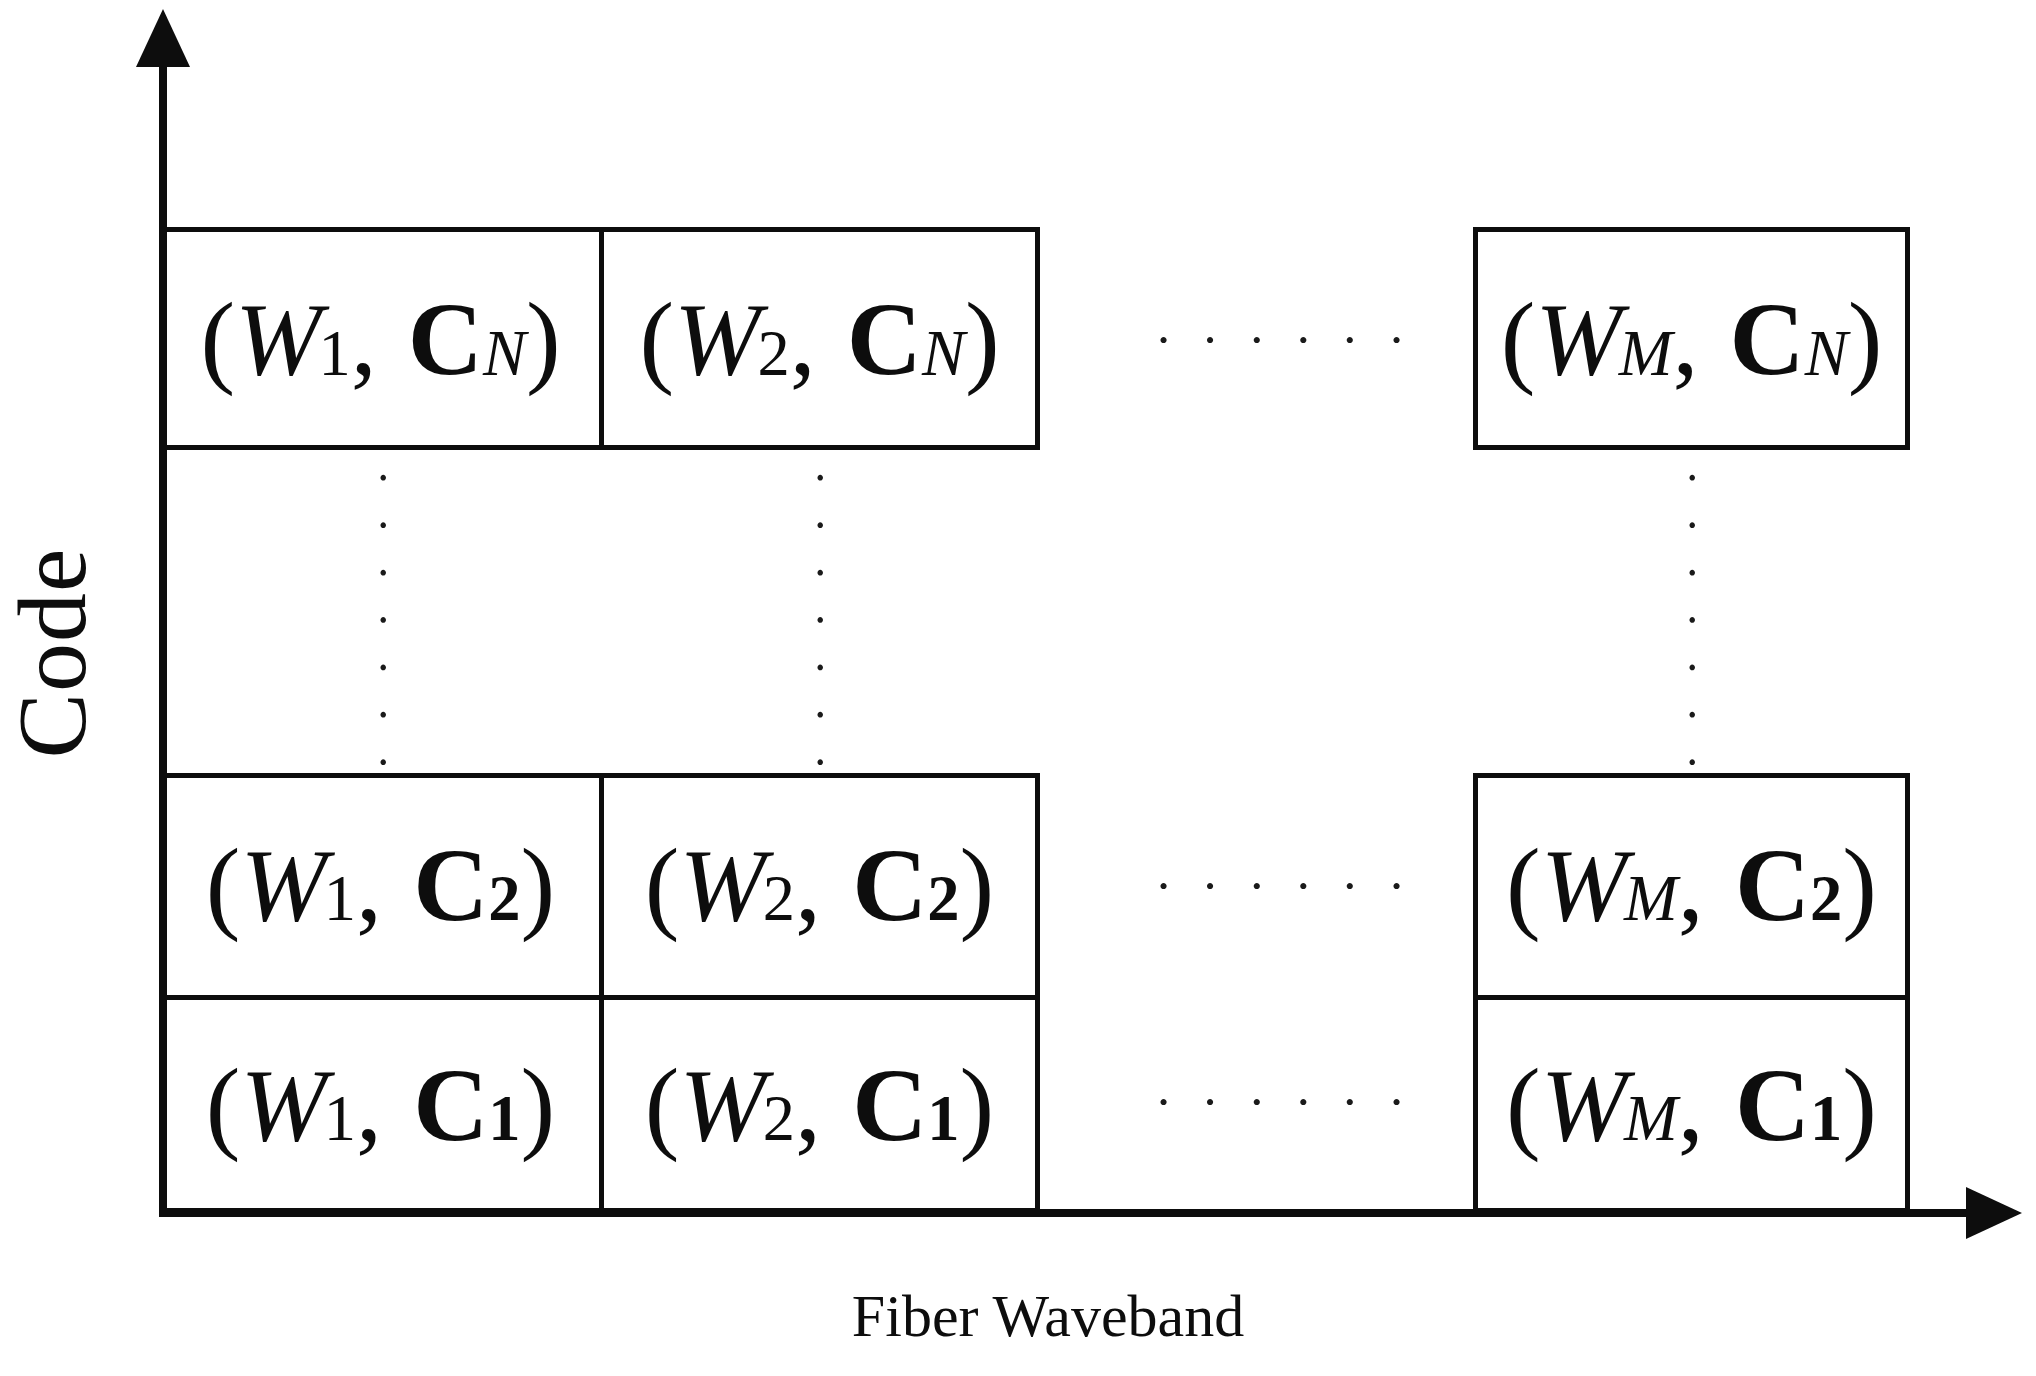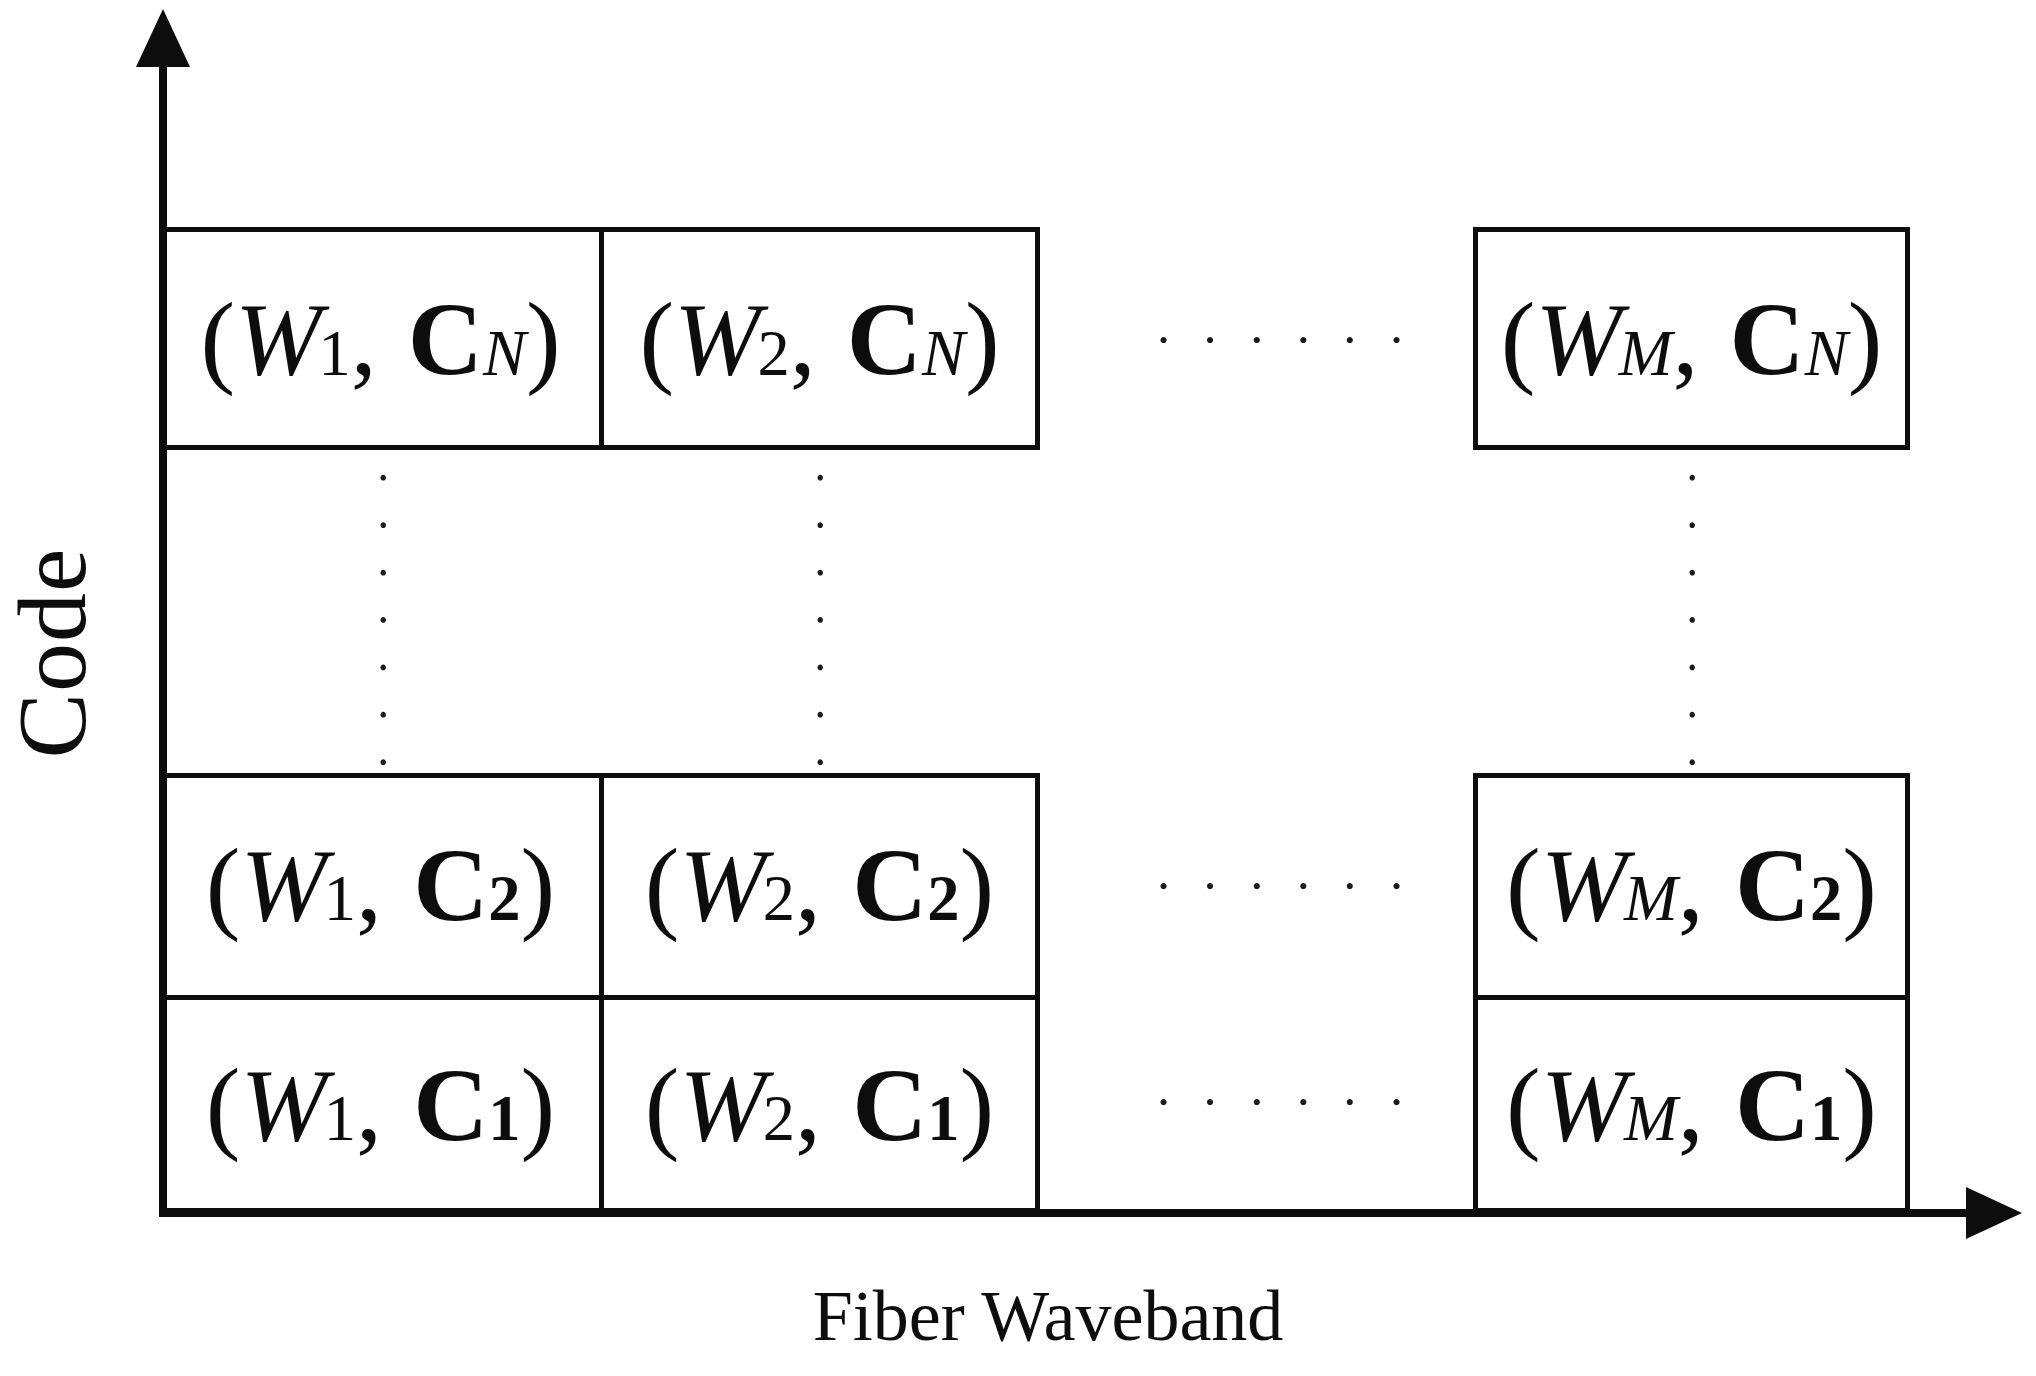--- a/index.html
+++ b/index.html
@@ -17,21 +17,21 @@
     border-left:27px solid transparent;border-right:27px solid transparent;
     border-bottom:58px solid #0d0d0d;}
   .xaxis-line{position:absolute;left:159px;top:1209px;width:1816px;height:8px;background:#0d0d0d;}
   .xaxis-head{position:absolute;left:1966px;top:1187px;width:0;height:0;
     border-top:26px solid transparent;border-bottom:26px solid transparent;
     border-left:56px solid #0d0d0d;}
   
   .ylabel{position:absolute;left:52px;top:653px;transform:translate(-50%,-50%) rotate(-90deg);
     font-size:98px;white-space:nowrap;letter-spacing:1px;}
   .xlabel{position:absolute;left:1048px;top:1316px;transform:translate(-50%,-50%);
-    font-size:72px;white-space:nowrap;}
+    font-size:60px;white-space:nowrap;}
   
   .box{position:absolute;border:5px solid #0d0d0d;box-sizing:border-box;background:transparent;}
   .box-tl{left:162px;top:227px;width:878px;height:223px;}
   .box-tr{left:1473px;top:227px;width:437px;height:223px;}
   .box-bl{left:162px;top:773px;width:878px;height:440px;}
   .box-br{left:1473px;top:773px;width:437px;height:440px;}
   .vdiv{position:absolute;top:0;bottom:0;left:432px;width:5px;background:#0d0d0d;}
   .hdiv{position:absolute;left:0;right:0;top:217px;height:5px;background:#0d0d0d;}
   
   .cell{position:absolute;display:flex;align-items:center;justify-content:center;

